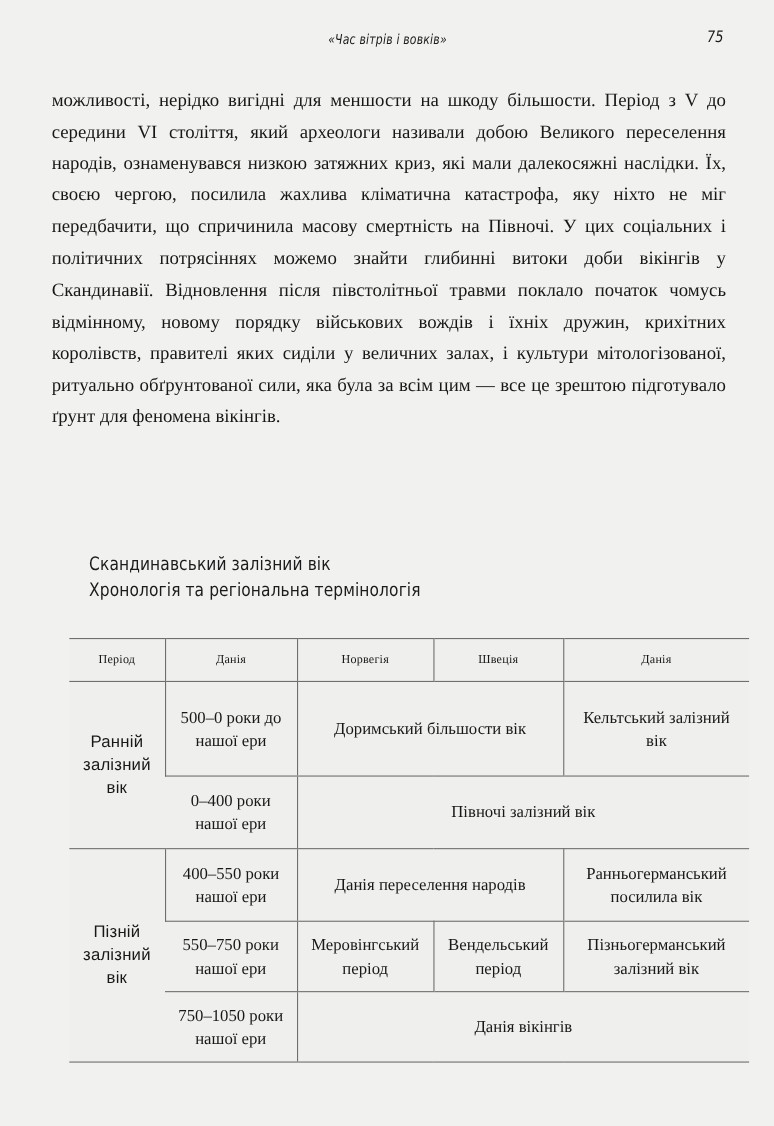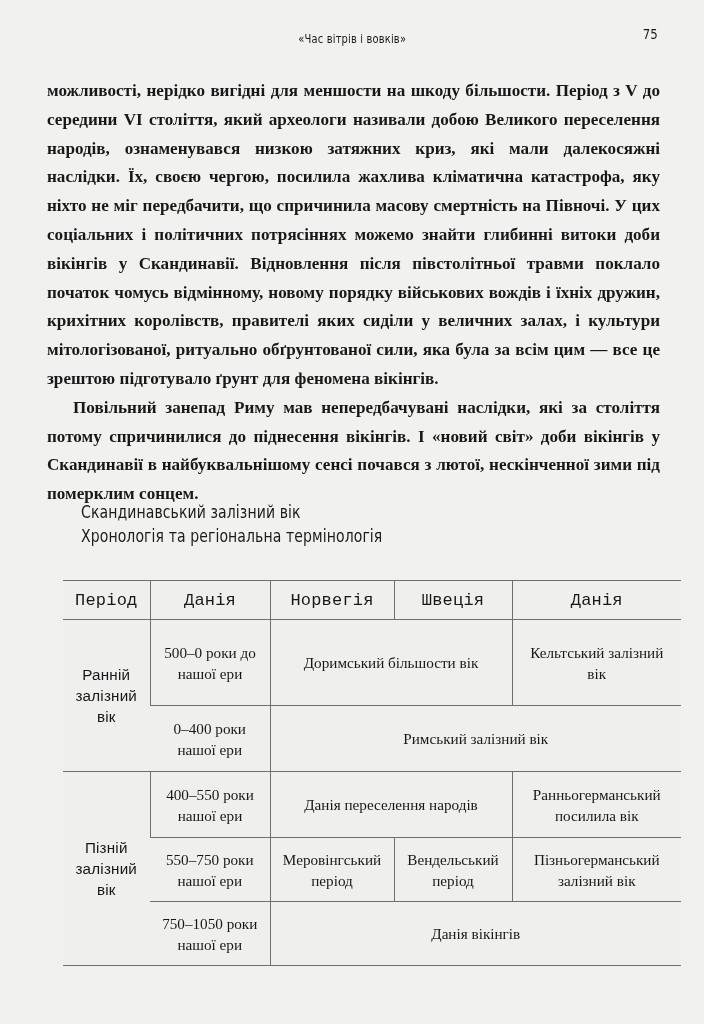--- a/index.html
+++ b/index.html
@@ -25,22 +25,23 @@
   }
 
   
   .running-head {
     position: absolute;
     left: 46px;
     right: 46px;
     top: 28px;
     height: 18px;
     display: flex;
-    align-items: flex-end;
+    align-items: flex-start;
     justify-content: center;
+    font-style: italic;
   }
   .rh-title {
     font-family: "DejaVu Sans Condensed", "Liberation Sans Narrow", "Liberation Sans", sans-serif;
     font-size: 12.5px;
     letter-spacing: 0.2px;
     color: #1b1b1b;
     transform: scaleX(0.88);
     transform-origin: center;
     white-space: nowrap;
   }
@@ -60,21 +61,20 @@
     position: absolute;
     left: 47px;
     top: 77px;
     width: 613px;
     font-size: 17.1px;
     line-height: 28.8px;
     text-align: justify;
     text-justify: inter-word;
     color: #181818;
     word-spacing: 0.1px;
-    font-weight: bold;
   }
   .body-text p {
     margin: 0;
     text-indent: 0;
   }
   .body-text p.indent {
     text-indent: 26px;
   }
 
   
@@ -117,22 +117,22 @@
     font-weight: normal;
     font-size: 15.2px;
     line-height: 21px;
     color: #181818;
   }
   table.chron tr > td:first-child,
   table.chron tr > th:first-child {
     border-left: none;
   }
   table.chron th {
-    font-family: Liberation Mono, monospace;
-    font-size: 17px;
+    font-family: Liberation Serif, serif;
+    font-size: 11px;
     letter-spacing: 0.2px;
     height: 32px;
     padding: 3px 5px;
   }
   td.period-cell {
     font-family: Liberation Sans, sans-serif;
     font-size: 14.4px;
     line-height: 26px;
     text-align: left;
     padding-left: 12px;
@@ -155,21 +155,20 @@
 
 <div class="page">
 
   <div class="running-head">
     <span class="rh-title">«Час вітрів і вовків»</span>
     <span class="rh-folio">75</span>
   </div>
 
   <div class="body-text">
     <p>можливості, нерідко вигідні для меншости на шкоду більшости. Період з V до середини VI століття, який археологи називали добою Великого переселення народів, ознаменувався низкою затяжних криз, які мали далекосяжні наслідки. Їх, своєю чергою, посилила жахлива кліматична катастрофа, яку ніхто не міг передбачити, що спричинила масову смертність на Півночі. У цих соціальних і політичних потрясіннях можемо знайти глибинні витоки доби вікінгів у Скандинавії. Відновлення після півстолітньої травми поклало початок чомусь відмінному, новому порядку військових вождів і їхніх дружин, крихітних королівств, правителі яких сиділи у величних залах, і культури мітологізованої, ритуально обґрунтованої сили, яка була за всім цим — все це зрештою підготувало ґрунт для феномена вікінгів.</p>
-    <p class="indent">Повільний занепад Риму мав непередбачувані наслідки, які за століття потому спричинилися до піднесення вікінгів. І «новий світ» доби вікінгів у Скандинавії в найбуквальнішому сенсі почався з лютої, нескінченної зими під померклим сонцем.</p>
   </div>
 
   <div class="table-block">
 
     <div class="tbl-caption">
       <span>Скандинавський залізний вік</span>
       <span class="line2">Хронологія та регіональна термінологія</span>
     </div>
 
     <table class="chron">
@@ -193,21 +192,21 @@
 
         <tr class="rowh-tall">
           <td class="period-cell" rowspan="2">Ранній залізний вік</td>
           <td class="years-cell">500–0 роки до нашої ери</td>
           <td colspan="2">Доримський більшости вік</td>
           <td>Кельтський залізний вік</td>
         </tr>
 
         <tr class="rowh-mid">
           <td class="years-cell">0–400 роки нашої ери</td>
-          <td colspan="3">Римський залізний вік</td>
+          <td colspan="3">Півночі залізний вік</td>
         </tr>
 
         <tr class="rowh-mid">
           <td class="period-cell" rowspan="3">Пізній залізний вік</td>
           <td class="years-cell">400–550 роки нашої ери</td>
           <td colspan="2">Данія переселення народів</td>
           <td>Ранньогерманський посилила вік</td>
         </tr>
 
         <tr class="rowh-std">

